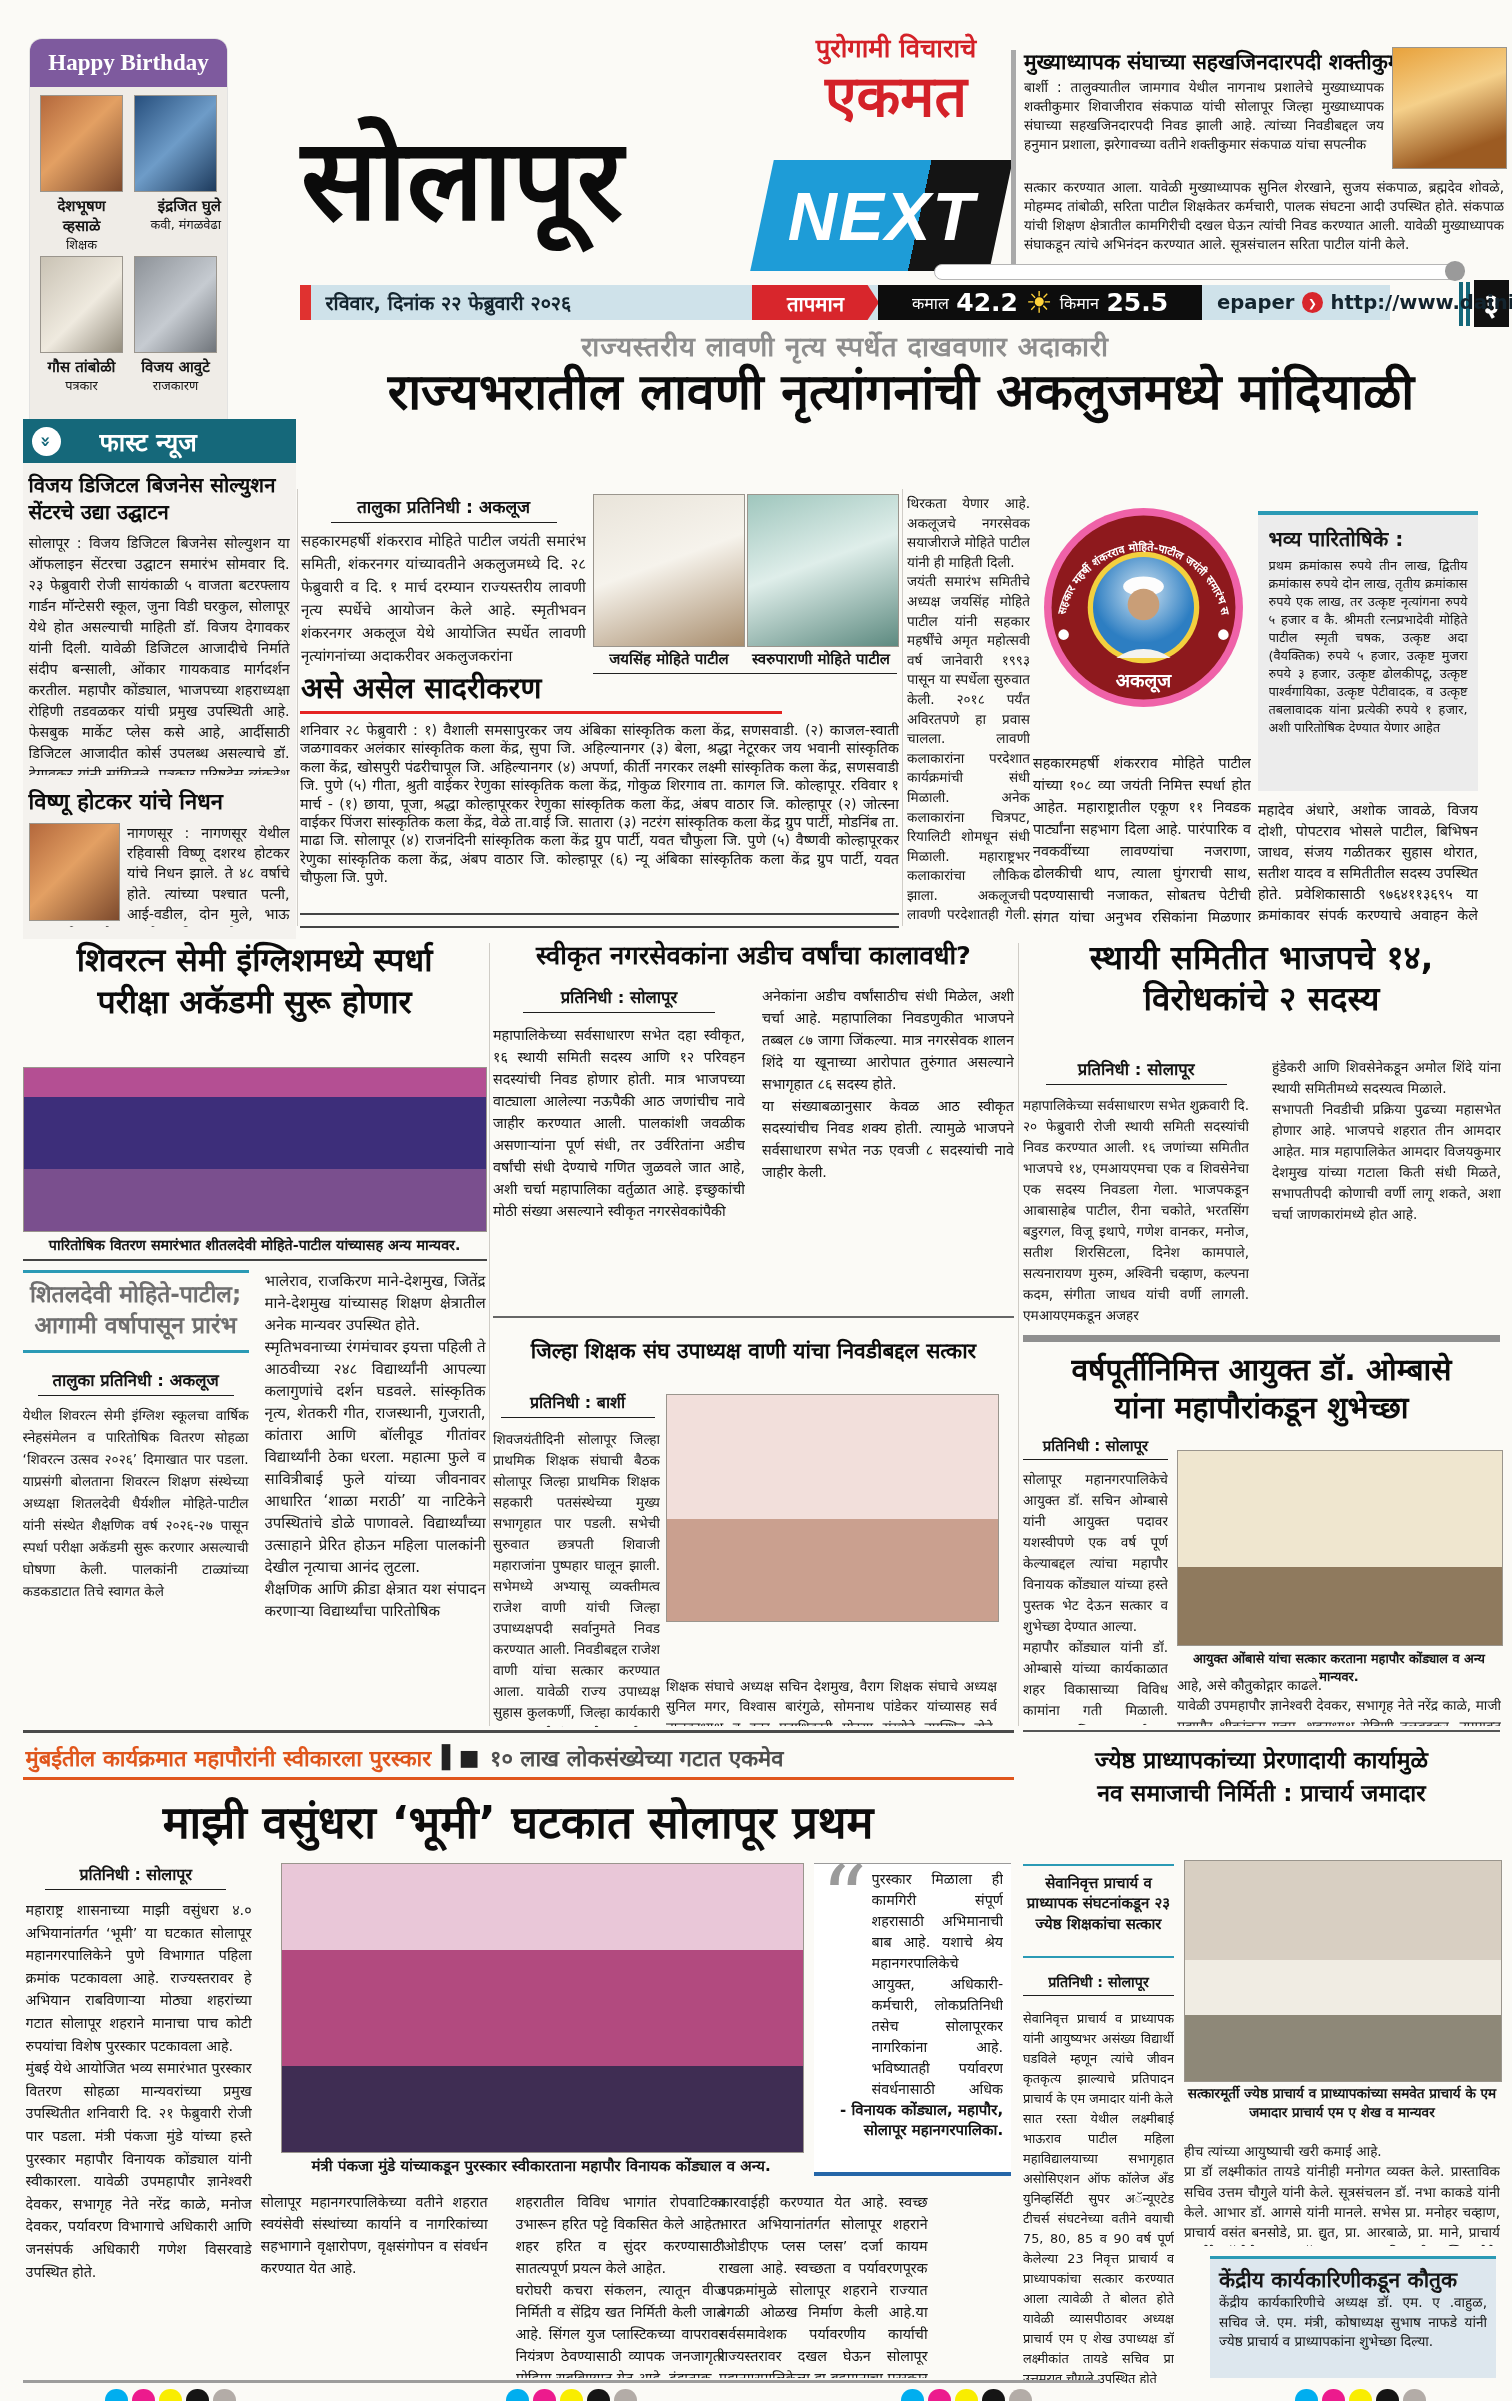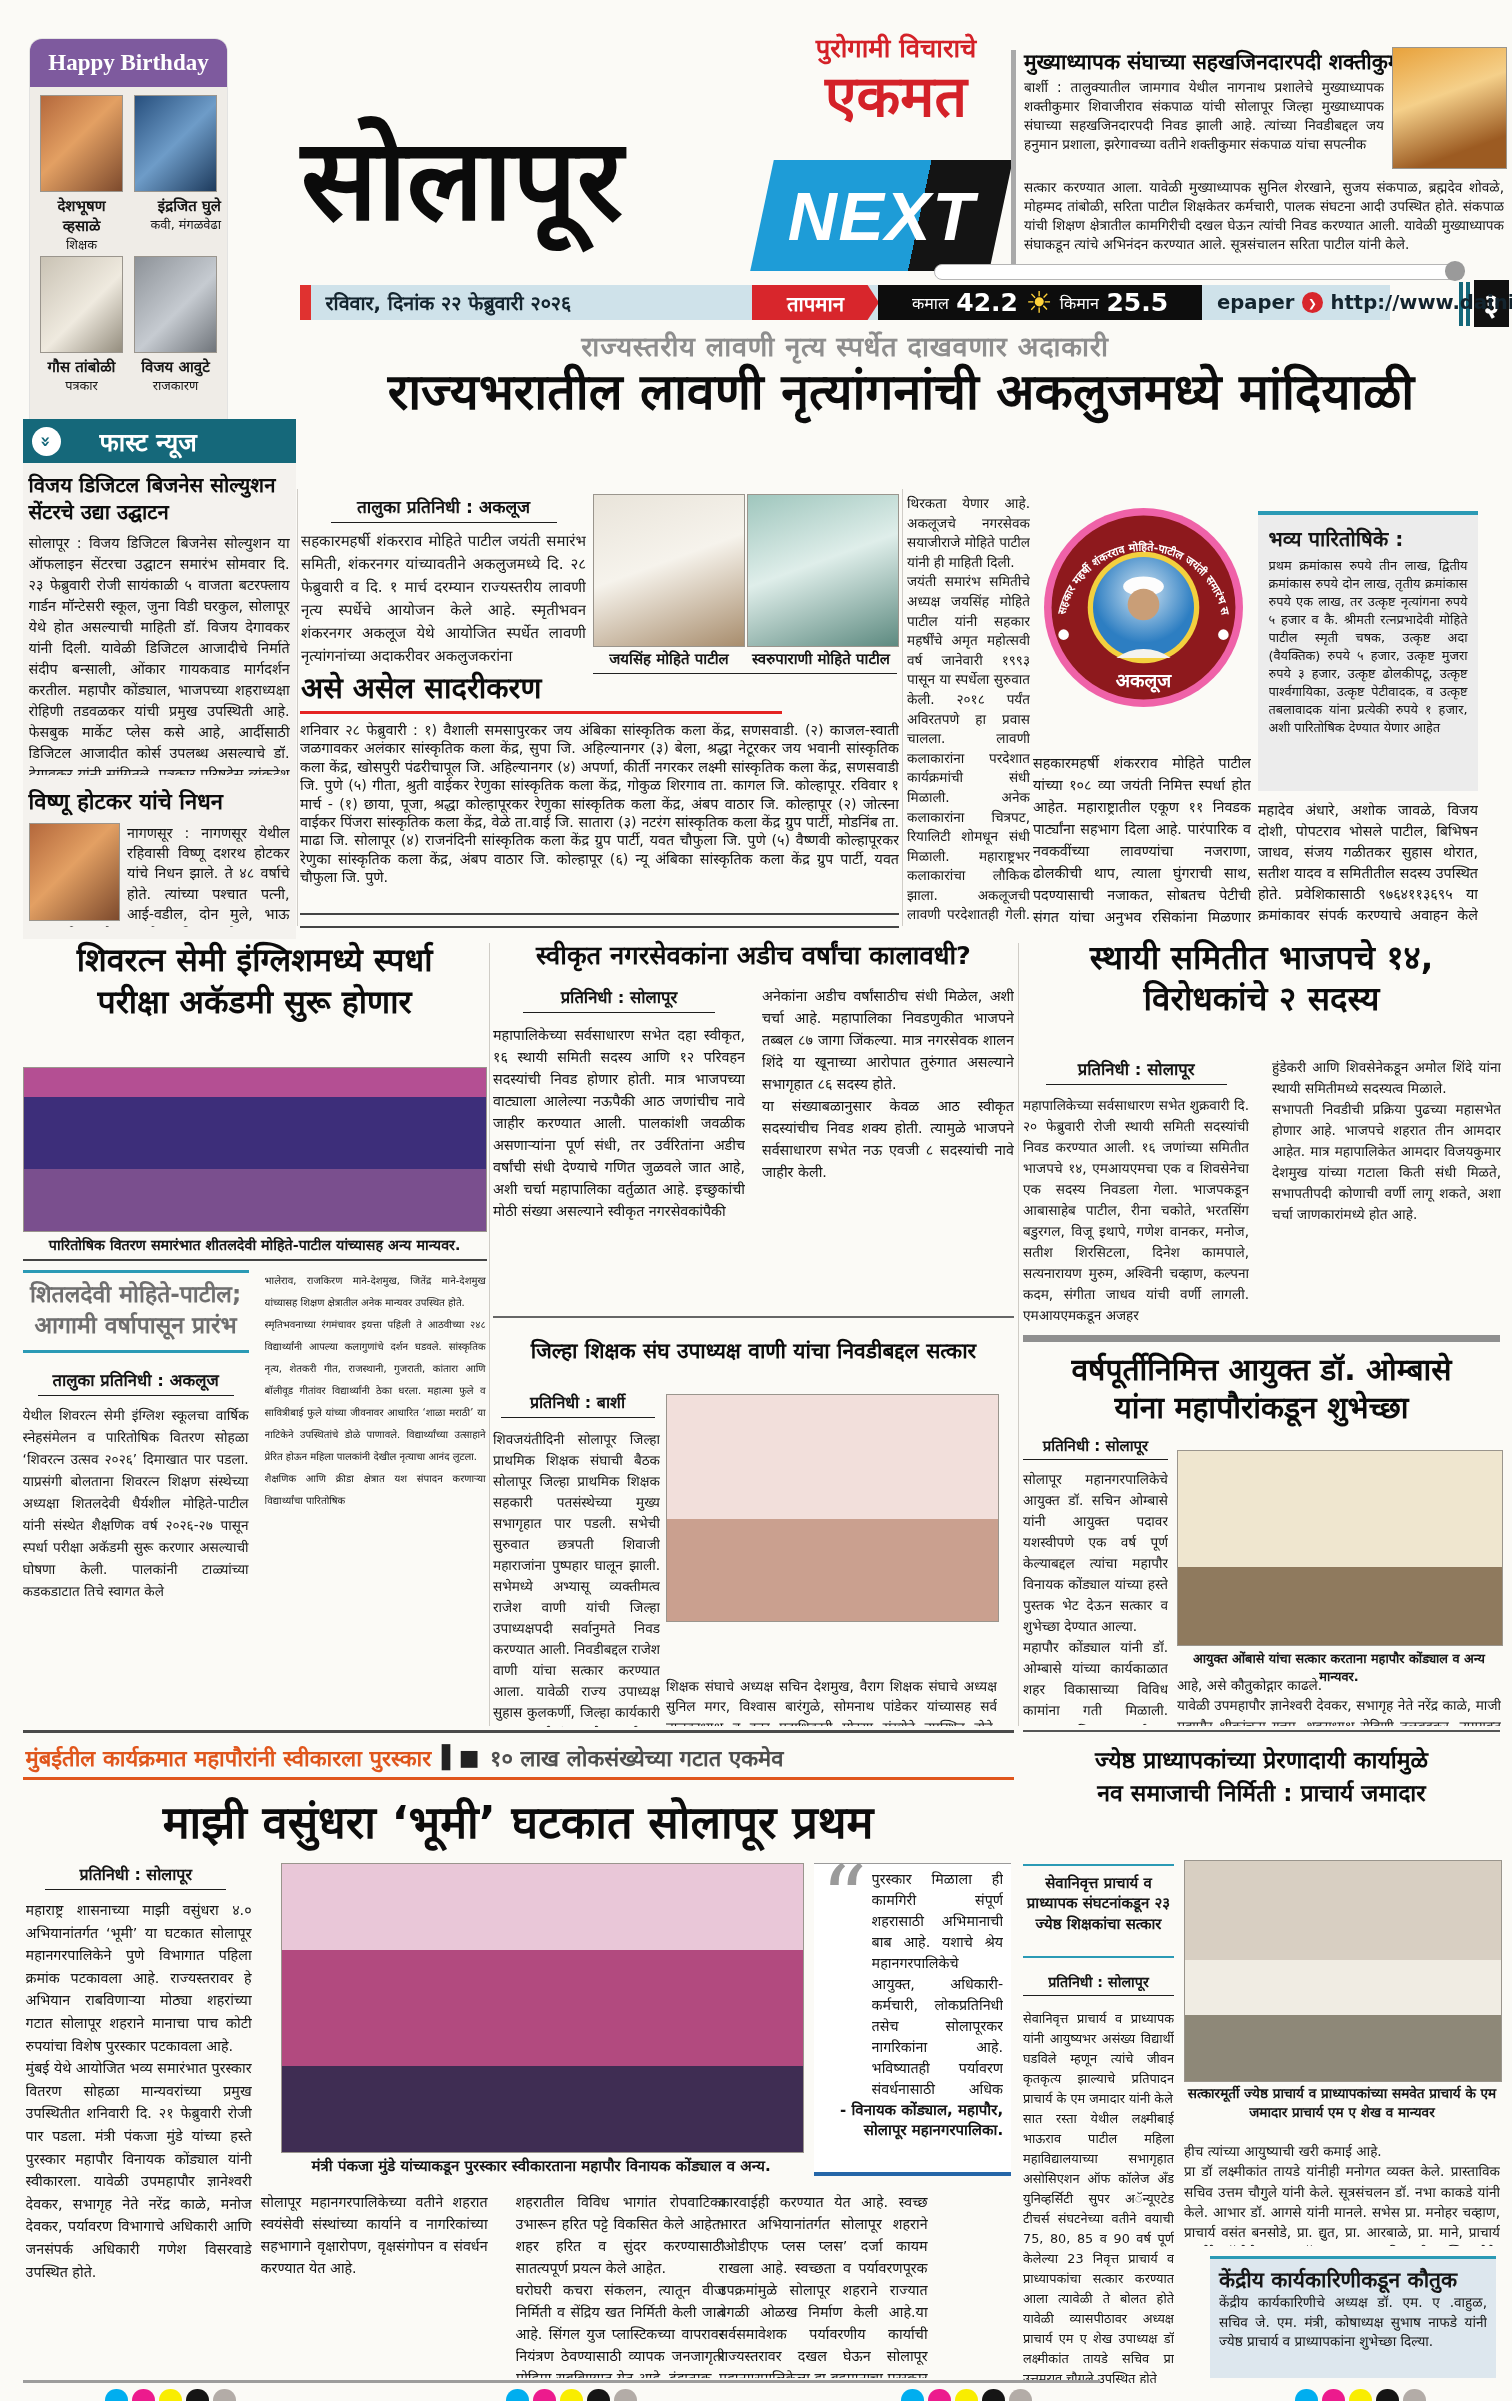--- a/index.html
+++ b/index.html
@@ -183,21 +183,21 @@
 परीक्षा अकॅडमी सुरू होणार</div>
     <div class="abs photo ph-stage" style="left:0;top:127px;width:462px;height:163px;"></div>
     <div class="abs cap" style="left:0;top:295px;width:464px;font-size:14.3px;">पारितोषिक वितरण समारंभात शीतलदेवी मोहिते-पाटील यांच्यासह अन्य मान्यवर.</div>
     <div class="abs rule" style="left:0;top:319px;width:464px;height:1.5px;"></div>
     <div class="abs" style="left:0;top:330px;width:226px;height:3px;background:#2b9ab5;"></div>
     <div class="abs hl" style="left:0;top:339px;width:226px;font-size:23px;color:#6f6f6f;line-height:1.35;">शितलदेवी मोहिते-पाटील;
 आगामी वर्षापासून प्रारंभ</div>
     <div class="abs" style="left:0;top:410px;width:226px;height:3px;background:#2b9ab5;"></div>
     <div class="abs byline" style="left:15px;top:428px;width:196px;font-size:16.6px;">तालुका प्रतिनिधी : अकलूज</div>
     <div class="abs t" style="left:0;top:464px;width:226px;height:319px;font-size:13.6px;line-height:22px;">येथील शिवरत्न सेमी इंग्लिश स्कूलचा वार्षिक स्नेहसंमेलन व पारितोषिक वितरण सोहळा ‘शिवरत्न उत्सव २०२६’ दिमाखात पार पडला. याप्रसंगी बोलताना शिवरत्न शिक्षण संस्थेच्या अध्यक्षा शितलदेवी धैर्यशील मोहिते-पाटील यांनी संस्थेत शैक्षणिक वर्ष २०२६-२७ पासून स्पर्धा परीक्षा अकॅडमी सुरू करणार असल्याची घोषणा केली. पालकांनी टाळ्यांच्या कडकडाटात तिचे स्वागत केले</div>
-    <div class="abs t" style="left:242px;top:330px;width:221px;height:453px;font-size:10px;line-height:22px;">भालेराव, राजकिरण माने-देशमुख, जितेंद्र माने-देशमुख यांच्यासह शिक्षण क्षेत्रातील अनेक मान्यवर उपस्थित होते.
+    <div class="abs t" style="left:242px;top:330px;width:221px;height:453px;font-size:15px;line-height:22px;">भालेराव, राजकिरण माने-देशमुख, जितेंद्र माने-देशमुख यांच्यासह शिक्षण क्षेत्रातील अनेक मान्यवर उपस्थित होते.
 स्मृतिभवनाच्या रंगमंचावर इयत्ता पहिली ते आठवीच्या २४८ विद्यार्थ्यांनी आपल्या कलागुणांचे दर्शन घडवले. सांस्कृतिक नृत्य, शेतकरी गीत, राजस्थानी, गुजराती, कांतारा आणि बॉलीवूड गीतांवर विद्यार्थ्यांनी ठेका धरला. महात्मा फुले व सावित्रीबाई फुले यांच्या जीवनावर आधारित ‘शाळा मराठी’ या नाटिकेने उपस्थितांचे डोळे पाणावले. विद्यार्थ्यांच्या उत्साहाने प्रेरित होऊन महिला पालकांनी देखील नृत्याचा आनंद लुटला.
 शैक्षणिक आणि क्रीडा क्षेत्रात यश संपादन करणाऱ्या विद्यार्थ्यांचा पारितोषिक</div>
   </div>
 
   <div class="abs" style="left:493px;top:937px;width:521px;height:422px;">
     <div class="hl" style="font-size:25.6px;">स्वीकृत नगरसेवकांना अडीच वर्षांचा कालावधी?</div>
     <div class="abs byline" style="left:30px;top:48px;width:192px;font-size:16.6px;">प्रतिनिधी : सोलापूर</div>
     <div class="abs t" style="left:0;top:87px;width:252px;height:331px;font-size:14.3px;line-height:22px;">महापालिकेच्या सर्वसाधारण सभेत दहा स्वीकृत, १६ स्थायी समिती सदस्य आणि १२ परिवहन सदस्यांची निवड होणार होती. मात्र भाजपच्या वाट्याला आलेल्या नऊपैकी आठ जणांचीच नावे जाहीर करण्यात आली. पालकांशी जवळीक असणाऱ्यांना पूर्ण संधी, तर उर्वरितांना अडीच वर्षांची संधी देण्याचे गणित जुळवले जात आहे, अशी चर्चा महापालिका वर्तुळात आहे. इच्छुकांची मोठी संख्या असल्याने स्वीकृत नगरसेवकांपैकी</div>
     <div class="abs t" style="left:269px;top:48px;width:252px;height:370px;font-size:14.3px;line-height:22px;">अनेकांना अडीच वर्षांसाठीच संधी मिळेल, अशी चर्चा आहे. महापालिका निवडणुकीत भाजपने तब्बल ८७ जागा जिंकल्या. मात्र नगरसेवक शालन शिंदे या खूनाच्या आरोपात तुरुंगात असल्याने सभागृहात ८६ सदस्य होते.
 या संख्याबळानुसार केवळ आठ स्वीकृत सदस्यांचीच निवड शक्य होती. त्यामुळे भाजपने सर्वसाधारण सभेत नऊ एवजी ८ सदस्यांची नावे जाहीर केली.</div>

